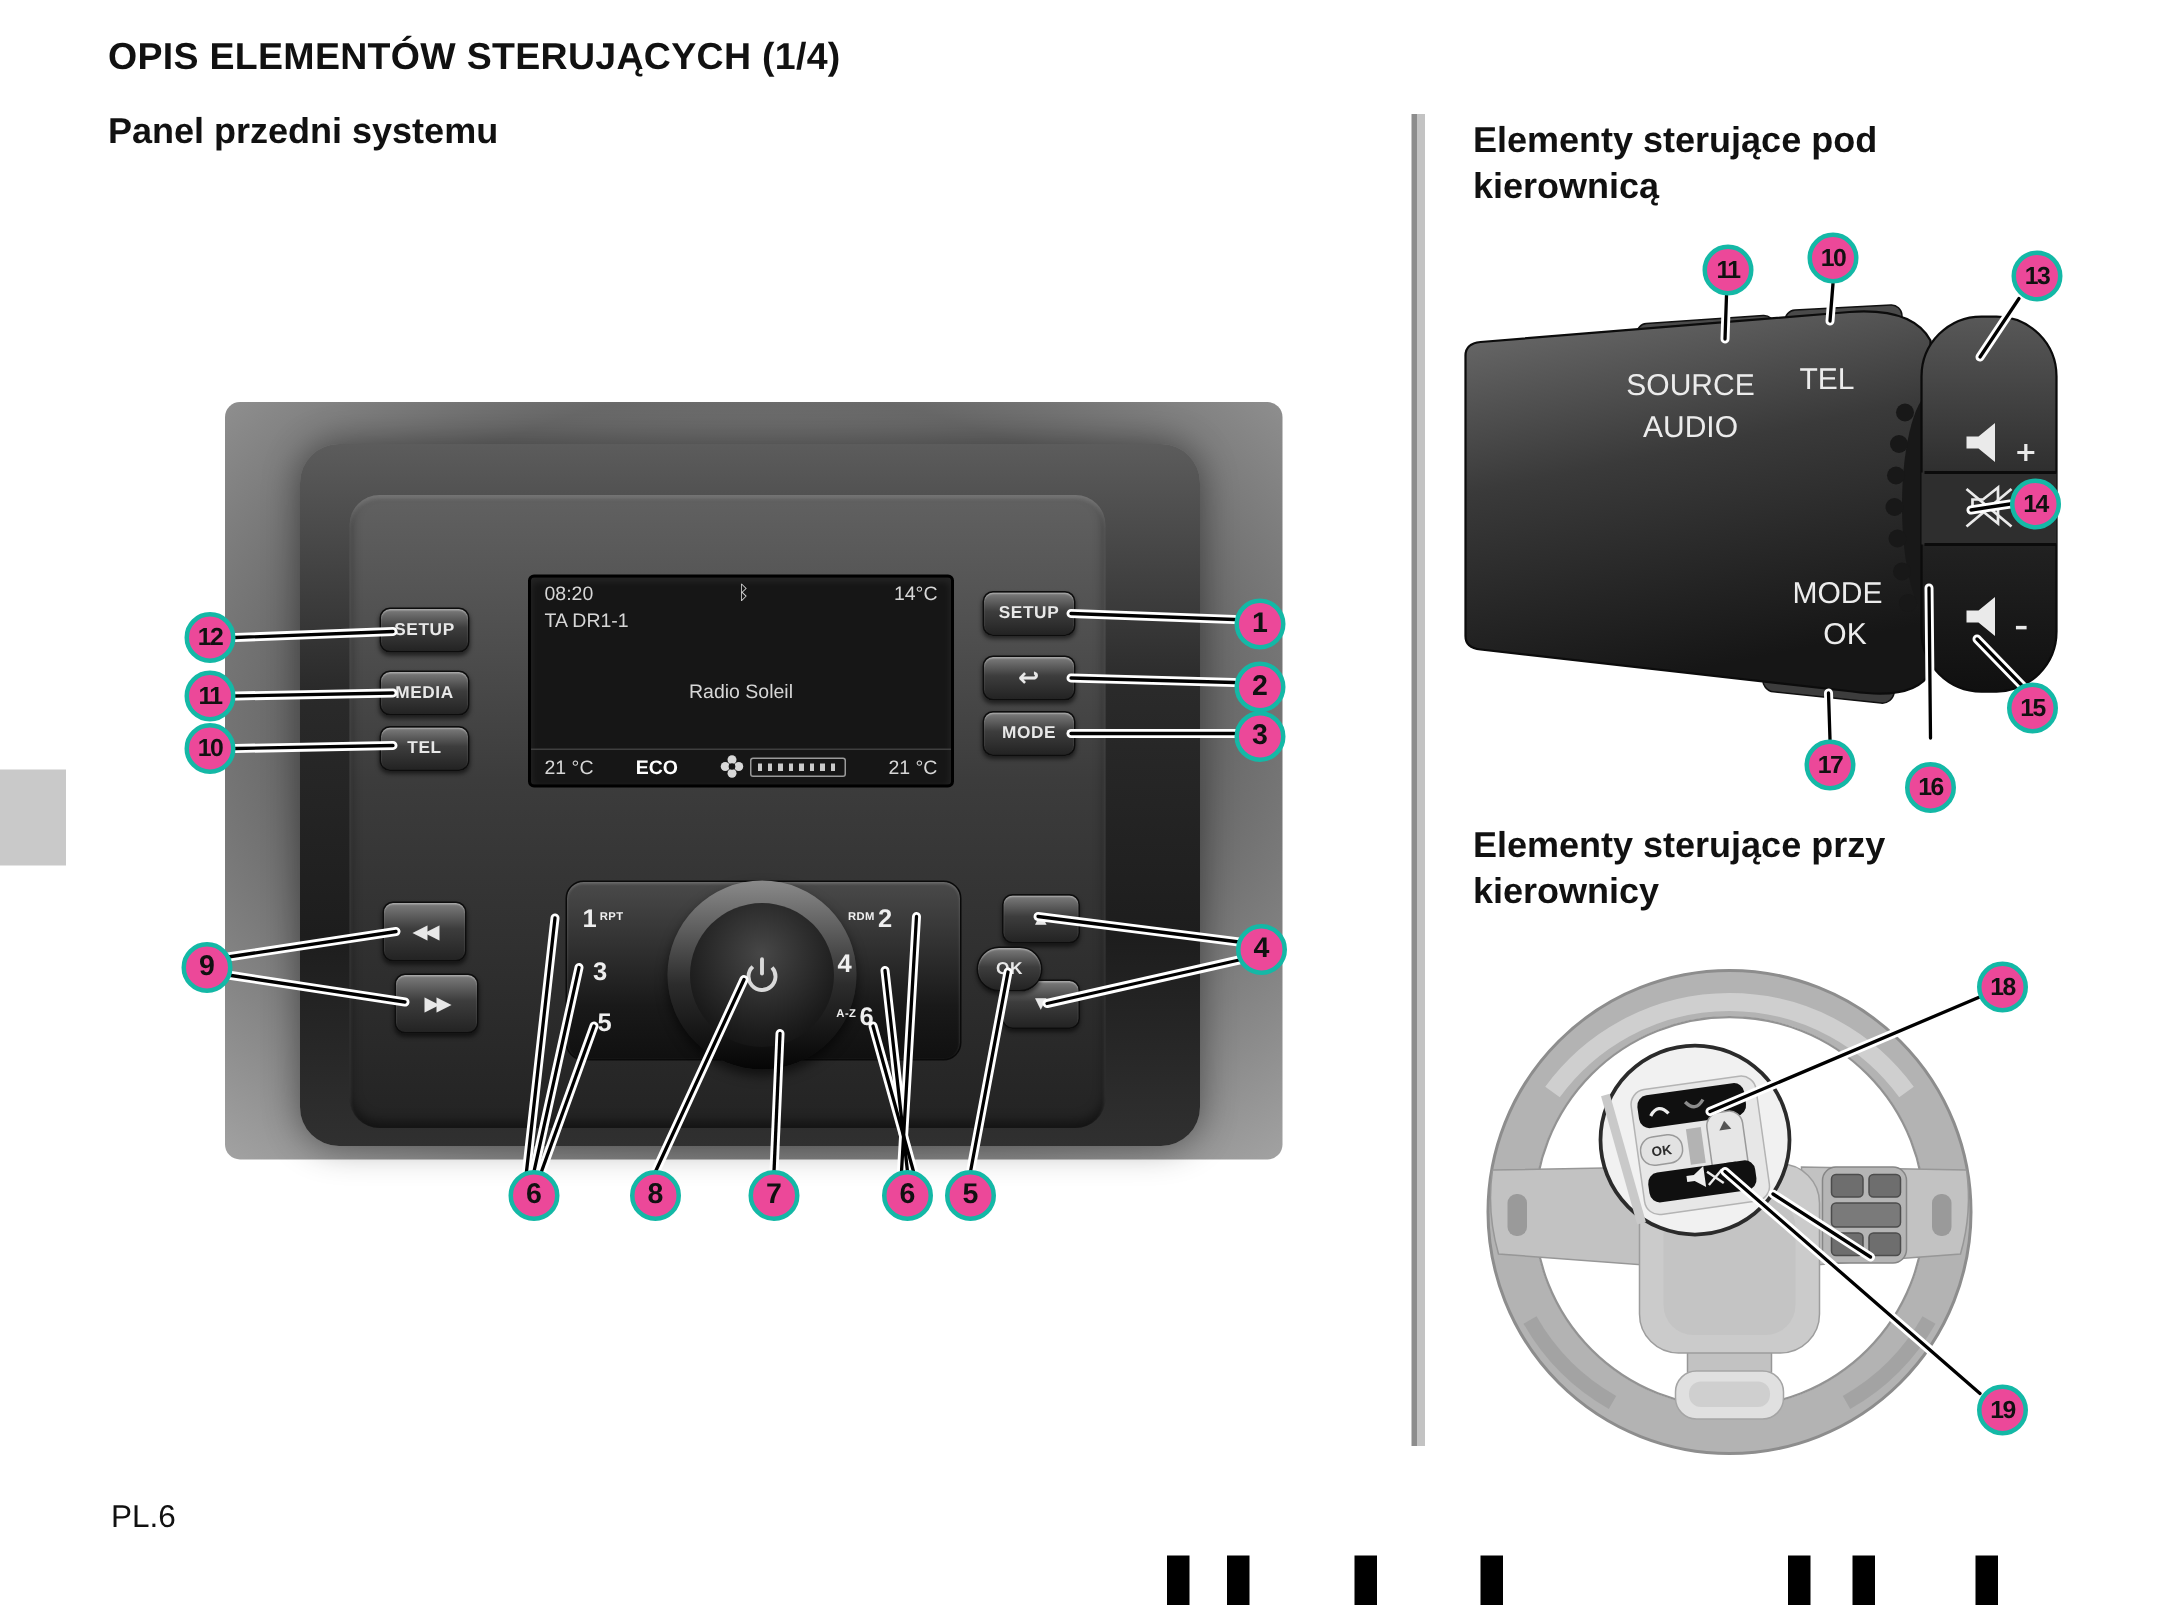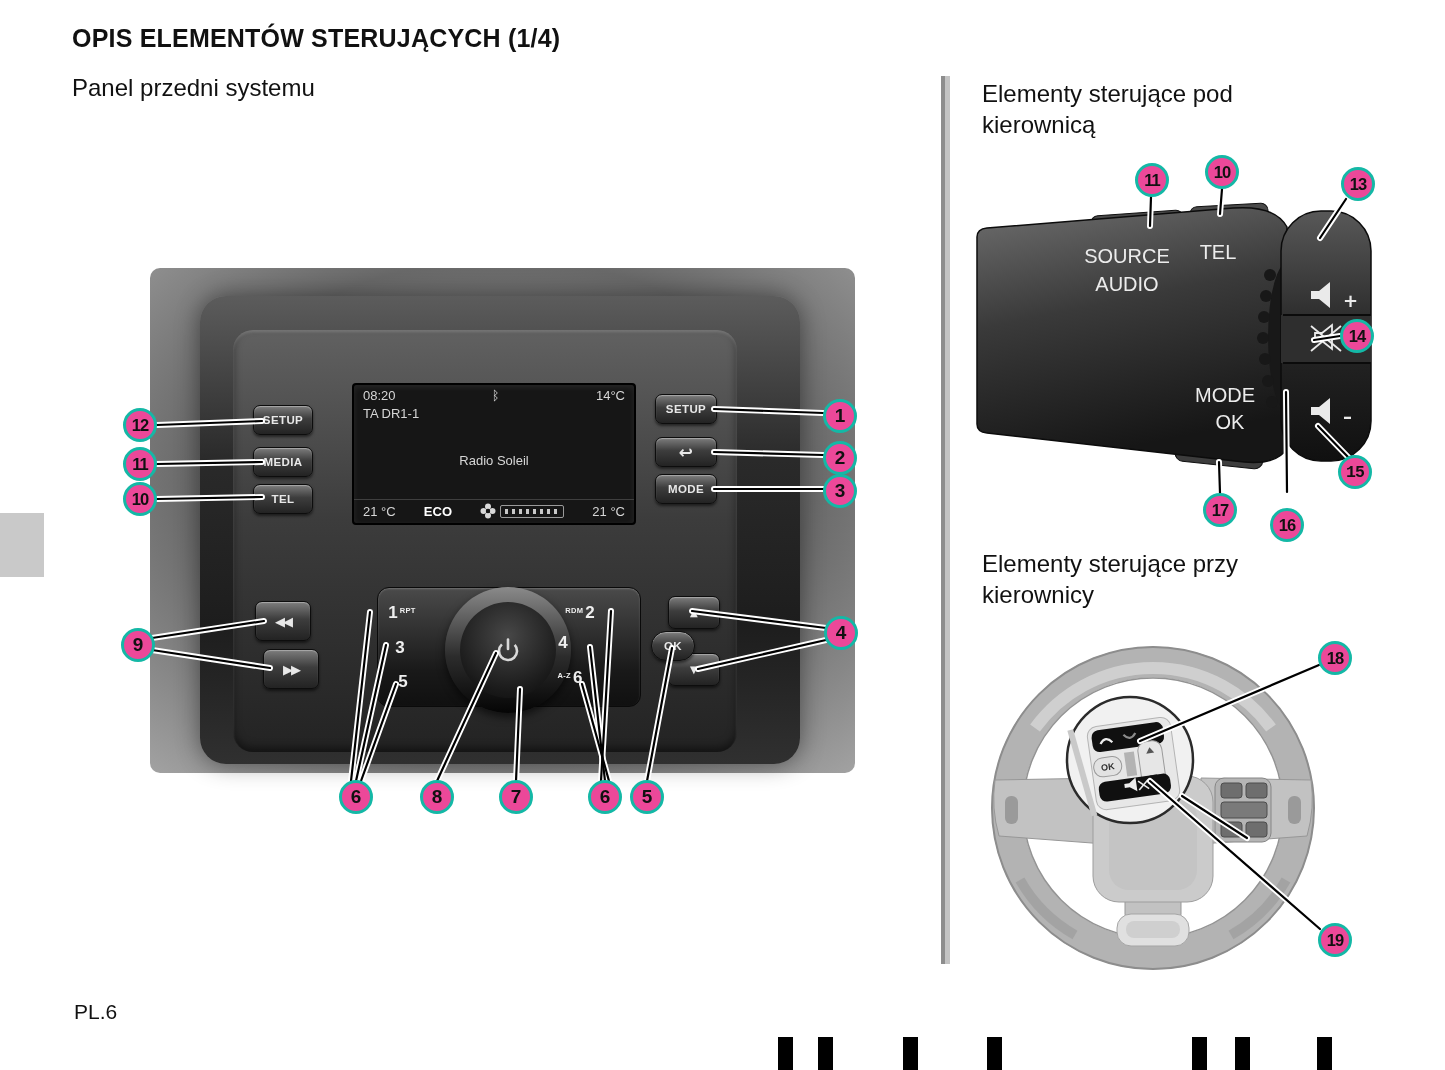--- a/index.html
+++ b/index.html
@@ -3,21 +3,21 @@
 <meta charset="utf-8">
 <style>
   html,body{margin:0;padding:0;}
   body{
     width:1445px;height:1070px;position:relative;background:#ffffff;
     font-family:"Liberation Sans",sans-serif;color:#111;overflow:hidden;
   }
   .abs{position:absolute;}
   
   .h-title{left:72px;top:24px;font-size:25px;font-weight:bold;letter-spacing:.2px;}
-  .h-sub{font-size:24px;font-weight:normal;}
+  .h-sub{font-size:24px;font-weight:bold;}
   .h-sub.left{left:72px;top:74px;}
   .h-sub.rt1{left:982px;top:78px;line-height:31px;}
   .h-sub.rt2{left:982px;top:548px;line-height:31px;}
   .footer{left:74px;top:1000px;font-size:21px;}
   
   .side-tab{left:0;top:513px;width:44px;height:64px;background:#c9c9c9;}
   .divider{left:941px;top:76px;width:9px;height:888px;
     background:linear-gradient(to right,#8d8d8d 0 4px,#c3c3c3 4px);}
   
   .photo{
@@ -347,21 +347,21 @@
 <div class="co" style="left:499px;top:780px;">7</div>
 <div class="co" style="left:420px;top:780px;">8</div>
 <div class="co" style="left:121px;top:628px;">9</div>
 <div class="co two" style="left:123px;top:482px;">10</div>
 <div class="co two" style="left:123px;top:447px;">11</div>
 <div class="co two" style="left:123px;top:408px;">12</div>
 <div class="co two" style="left:1205px;top:155px;">10</div>
 <div class="co two" style="left:1135px;top:163px;">11</div>
 <div class="co two" style="left:1341px;top:167px;">13</div>
 <div class="co two" style="left:1340px;top:319px;">14</div>
-<div class="co two" style="left:1338px;top:455px;font-family:Liberation Mono, monospace;">15</div>
+<div class="co two" style="left:1338px;top:455px;">15</div>
 <div class="co two" style="left:1270px;top:492px;margin-top:16px;">16</div>
 <div class="co two" style="left:1203px;top:493px;">17</div>
 <div class="co two" style="left:1318px;top:641px;">18</div>
 <div class="co two" style="left:1318px;top:923px;">19</div>
 
 <div class="mark" style="left:778px;"></div>
 <div class="mark" style="left:818px;"></div>
 <div class="mark" style="left:903px;"></div>
 <div class="mark" style="left:987px;"></div>
 <div class="mark" style="left:1192px;"></div>

